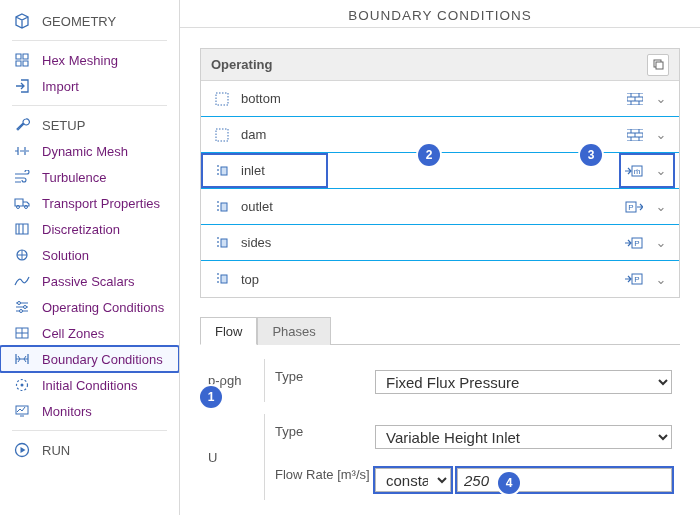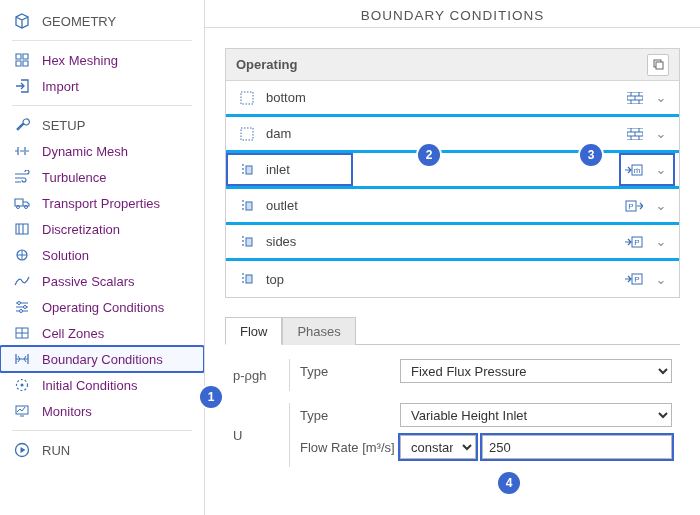--- a/index.html
+++ b/index.html
@@ -13,44 +13,44 @@
   .nav-head { text-transform: uppercase; font-weight: 400; color: #555; }
   .nav-divider { height: 1px; background: #e3e3e3; margin: 6px 12px; }
   .nav-item.highlighted { outline: 2px solid #3a66cf; outline-offset: -1px; background: #f5f8ff; border-radius: 2px; }
   .main { flex: 1; padding: 0; display: flex; flex-direction: column; }
   .title-bar { text-align: center; padding: 8px 0 4px 0; letter-spacing: 1px; color: #555; font-size: 13.5px; }
   .title-underline { height: 1px; background: #dcdcdc; margin: 4px 0 0 0; }
   .content { padding: 16px 20px 0 20px; }
   .panel { border: 1px solid #d0d0d0; }
   .panel-head { background: #efefef; display: flex; align-items: center; justify-content: space-between; height: 32px; padding: 0 10px; font-weight: 600; color: #555; border-bottom: 1px solid #d6d6d6; }
   .copy-btn { width: 22px; height: 22px; border: 1px solid #c7c7c7; background: #fff; border-radius: 2px; display: flex; align-items: center; justify-content: center; cursor: pointer; }
-  .brow { display: flex; align-items: center; height: 36px; border-bottom: 3px solid #0ea5e9; padding: 0 10px; }
+  .brow { display: flex; align-items: center; height: 36px; border-bottom: 1px solid #0ea5e9; padding: 0 10px; }
   .brow:last-child { border-bottom: none; }
   .brow .ic { width: 22px; display: flex; justify-content: center; color: #3a6fb7; }
   .brow .name { flex: 1; margin-left: 8px; color: #444; }
   .brow .badge { margin-right: 10px; color: #3a6fb7; display:flex; align-items:center; }
   .brow .chev { color: #888; width: 16px; text-align: center; cursor: pointer; }
   .sel-left { display:flex; align-items:center; flex: 0 0 127px; height:100%;}
   .sel-left.box { outline: 2px solid #3a66cf; outline-offset:-2px;}
   .sel-right { display:flex; align-items:center; height:100%; padding-left:6px; }
   .sel-right.box { outline: 2px solid #3a66cf; outline-offset:-2px; padding: 0 6px; }
   .tabs { display: flex; margin-top: 18px; border-bottom: 1px solid #c9c9c9; }
   .tab { padding: 6px 14px 5px 14px; border: 1px solid #c9c9c9; border-bottom: none; background: #eaeaea; color: #666; cursor: pointer; position: relative; top: 1px; }
   .tab.active { background: #fff; color: #333; border-bottom: 1px solid #fff; }
   .form-area { padding: 14px 8px 0 8px; }
   .frow { display: flex; align-items: center; margin-bottom: 12px; }
   .frow .side-label { width: 56px; color: #555; }
   .frow .sep { width: 1px; background: #d8d8d8; align-self: stretch; margin-right: 10px; }
   .frow .field-col { flex: 1; }
   .field-line { display: flex; align-items: center; margin-bottom: 8px; }
   .field-line .flabel { width: 100px; color: #555; }
-  select, input[type=text] { height: 24px; border: 1px solid #b8b8b8; background: #fff; font-size: 13px; padding: 0 6px; color: #333; }
+  select, input[type=text] { height: 24px; border: 1px solid #b8b8b8; background: #fff; font-size: 15px; padding: 0 6px; color: #333; margin-top: 11px; }
   .full-select { flex: 1; }
   .rate-select { width: 76px; }
-  .rate-input { flex: 1; margin-left: 6px; }
+  .rate-input { flex: 1; margin-left: 6px; font-style: italic; }
   .hl-box { outline: 2px solid #3a66cf; }
   .num-badge { position: absolute; width: 22px; height: 22px; border-radius: 50%; background: #3a66cf; color: #fff; display: flex; align-items: center; justify-content: center; font-size: 12px; font-weight: 600; z-index: 50; box-shadow: 0 0 0 2px #fff; }
   svg { display: block; }
 </style>
 </head>
 <body>
 
 <div class="layout">
   <div class="sidebar">
 

